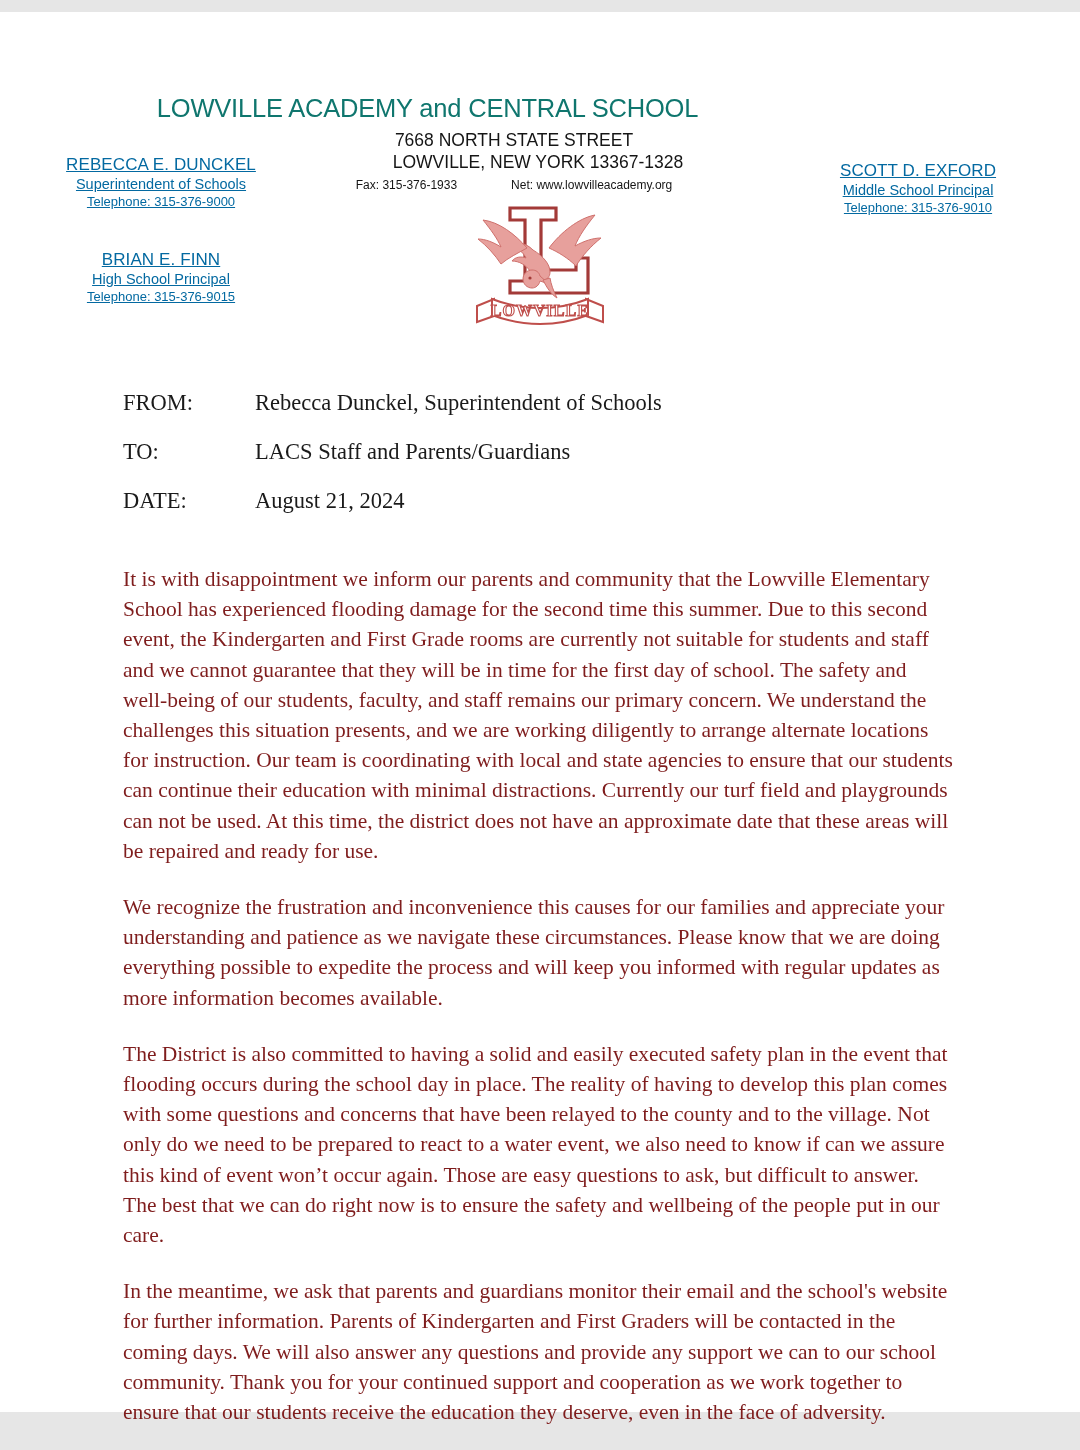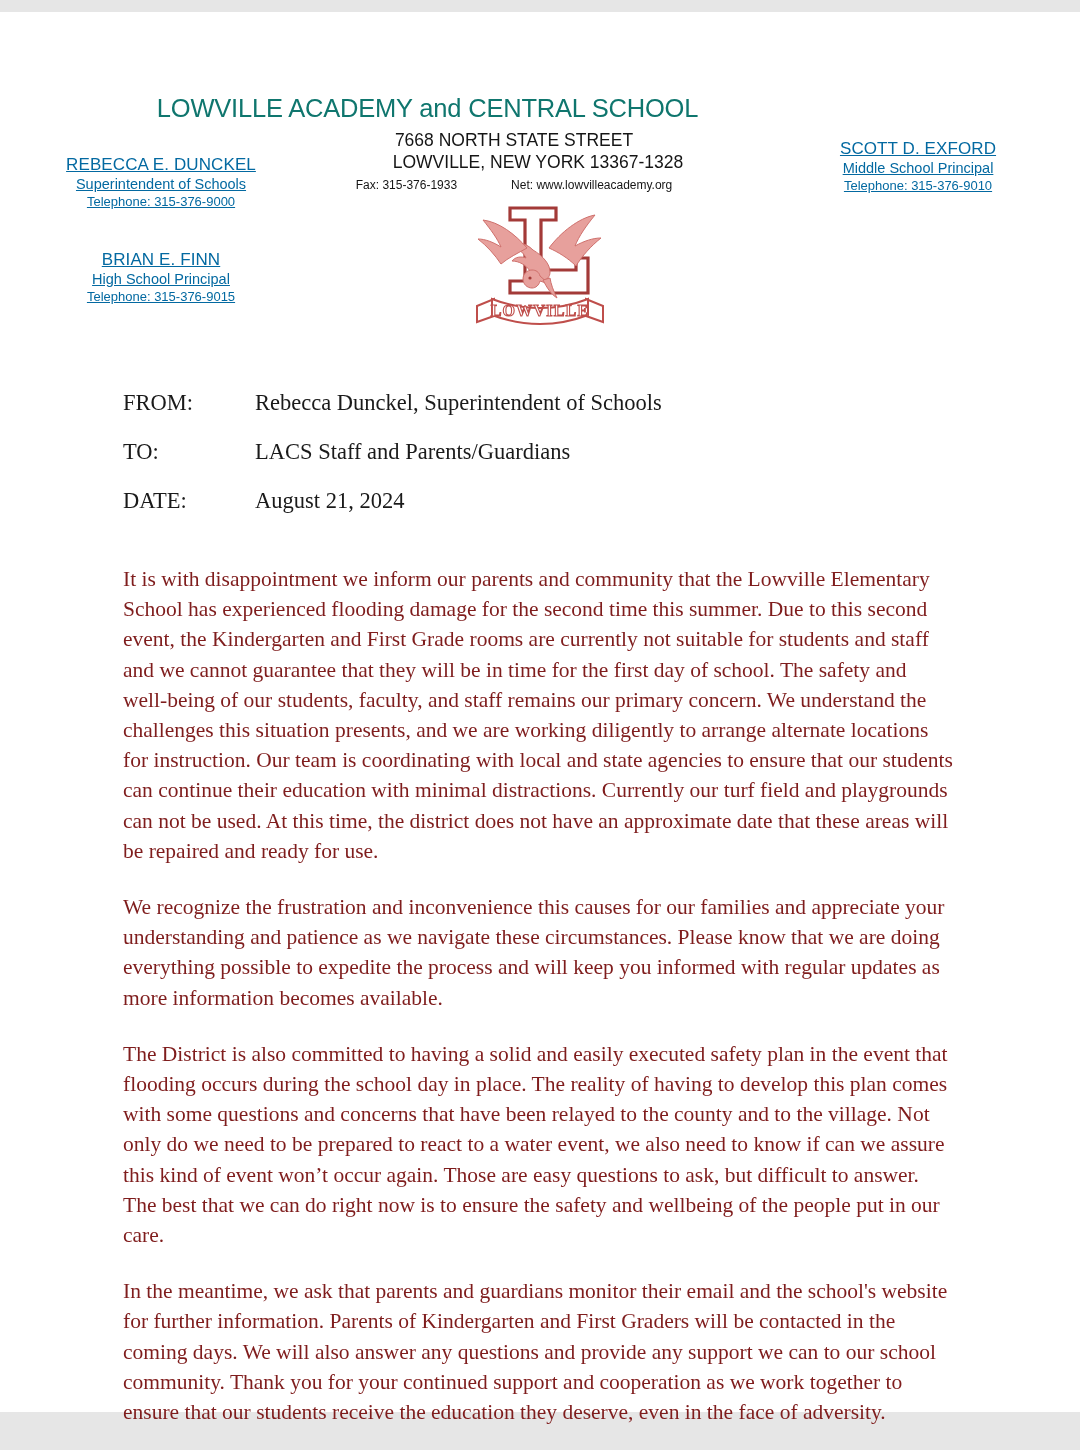--- a/index.html
+++ b/index.html
@@ -73,21 +73,21 @@
   }
   .lh-col .role {
     font-size: 14.5px;
     line-height: 18px;
   }
   .lh-col .tel {
     font-size: 13px;
     line-height: 17px;
   }
   .lh-left-top  { left: 38px;  top: 143px; width: 246px; }
-  .lh-right-top { left: 790px; top: 127px; width: 256px; }
+  .lh-right-top { left: 790px; top: 149px; width: 256px; }
   .lh-left-bot  { left: 38px;  top: 238px; width: 246px; }
   .lh-right-bot { left: 780px; top: 238px; width: 266px; }
 
   .logo-wrap {
     position: absolute;
     left: 463px;
     top: 186px;
     width: 154px;
     height: 132px;
   }

